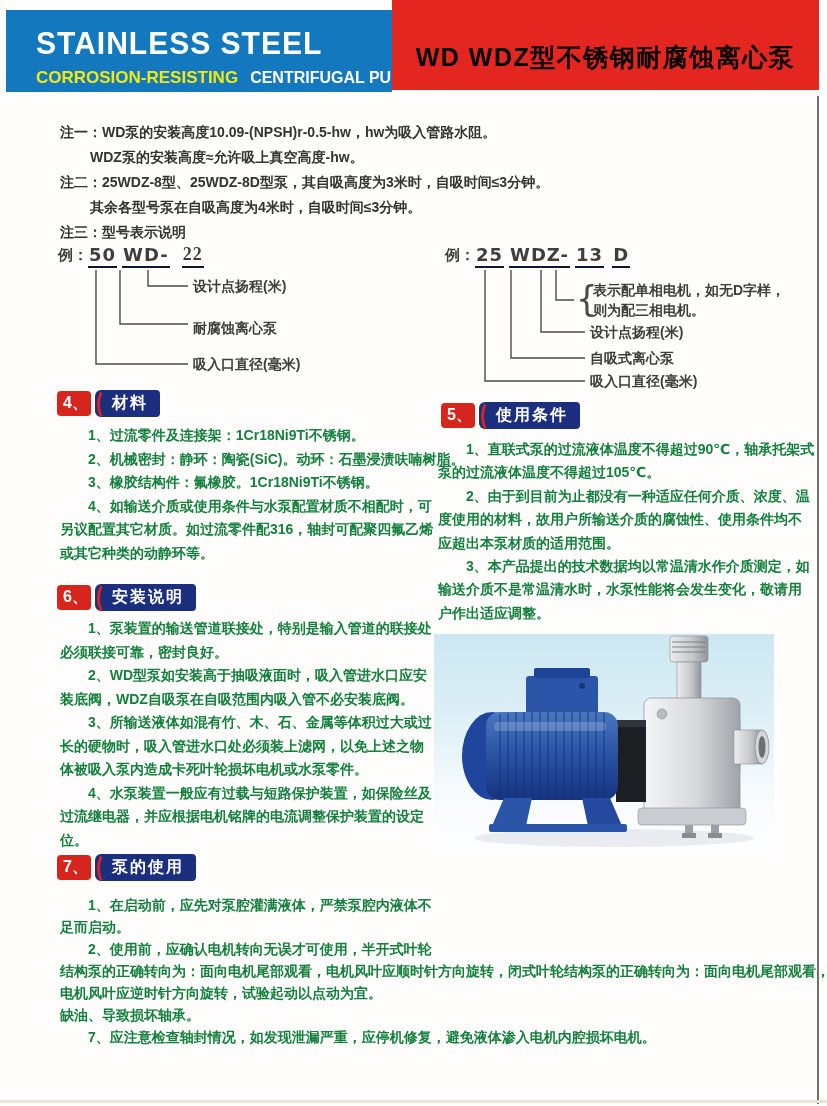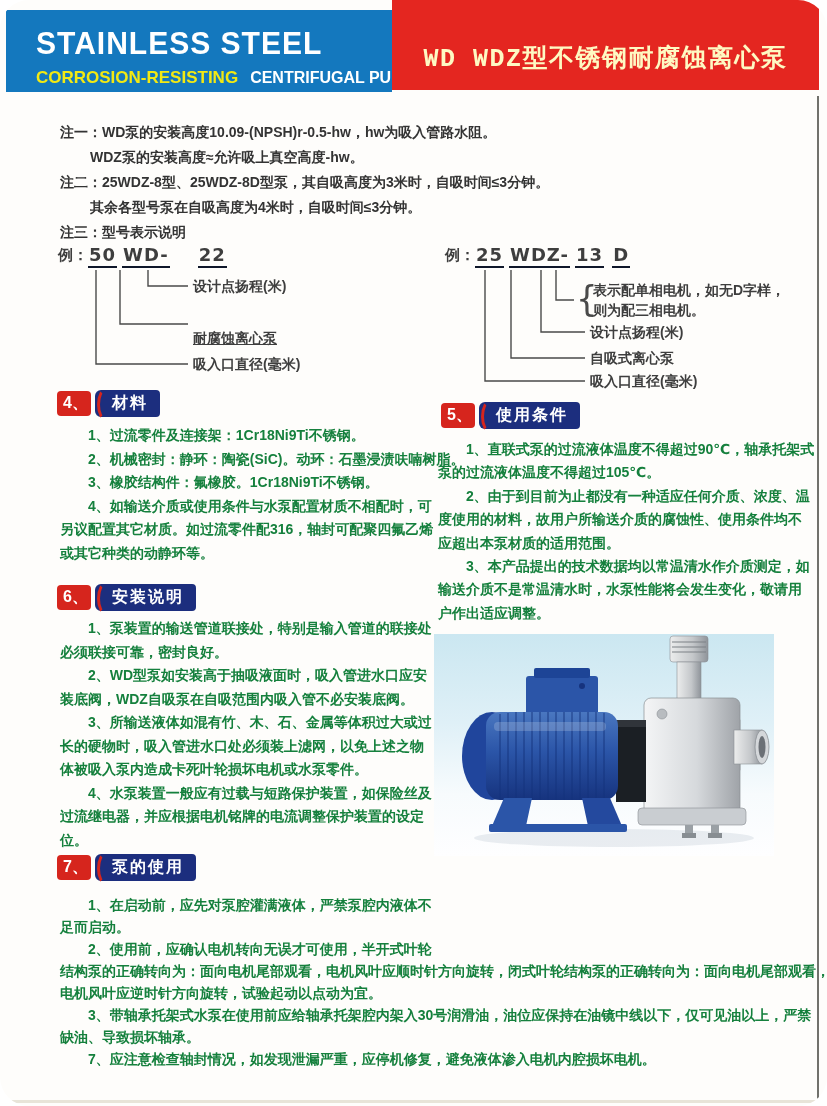--- a/index.html
+++ b/index.html
@@ -1,42 +1,42 @@
 <!DOCTYPE html>
 <html><head>
 <meta charset="utf-8">
 <style>
   html,body{margin:0;padding:0;background:#ffffff;}
   .page{position:relative;width:827px;height:1106px;background:#fefdfb;overflow:hidden;
-        font-family:"Liberation Sans","DejaVu Sans",sans-serif;color:#3e3e3e;border-radius:29px;}
+        font-family:"Liberation Sans","DejaVu Sans",sans-serif;color:#3e3e3e;}
   .abs{position:absolute;}
 
   
   .hdr-blue{left:6px;top:10px;width:386px;height:82px;background:#1478be;}
   .hdr-red{left:392px;top:0;width:427px;height:90px;background:#e42620;
            display:flex;align-items:center;justify-content:center;}
   .hdr-title{position:absolute;left:30px;top:16px;font-size:31px;font-weight:bold;color:#ffffff;
              letter-spacing:1px;transform:scaleX(.97);transform-origin:left;white-space:nowrap;}
   .hdr-sub{position:absolute;left:30px;top:58px;font-size:17px;font-weight:bold;white-space:nowrap;}
   .hdr-sub .y{color:#f2e913;}
   .hdr-sub .w{color:#ffffff;margin-left:12px;font-size:16px;}
-  .hdr-cn{color:#fef9c3;font-size:25px;font-weight:bold;letter-spacing:1.5px;margin-top:24px;white-space:nowrap;font-family:Liberation Mono, monospace;}
+  .hdr-cn{color:#000000;font-size:25px;font-weight:bold;letter-spacing:1.5px;margin-top:24px;white-space:nowrap;}
 
   
   .ln{white-space:nowrap;}
   .notes{left:60px;top:120px;width:620px;font-size:14px;font-weight:600;line-height:25px;color:#333333;}
   .notes .hang{padding-left:30px;}
 
   
   .dg{font-size:14px;}
   .dg .dg-label{position:absolute;font-size:15px;font-weight:bold;}
   .dg .segs{position:absolute;display:flex;align-items:flex-start;}
   .seg{font-family:"DejaVu Sans",sans-serif;font-size:18px;font-weight:bold;letter-spacing:1px;
        border-bottom:2px solid #0f172a;padding:0 1px 1px 1px;margin-right:5px;white-space:nowrap;}
-  #dg-left .seg:nth-child(3){margin-left:23px;}
+  #dg-left .seg:nth-child(3){margin-left:7px;font-family:Liberation Serif, serif;}
   #dg-right .seg:nth-child(4){margin-left:3px;}
   .callout{position:absolute;white-space:nowrap;font-size:14px;font-weight:600;color:#3e3e3e;}
   .brace{position:absolute;font-size:34px;font-weight:400;color:#4a4a4a;line-height:40px;
          transform:scaleY(1.05);font-family:"DejaVu Sans",sans-serif;}
   .dg svg{position:absolute;left:0;top:0;}
 
   
   .sec-head{position:absolute;display:flex;align-items:center;height:27px;}
   .sec-num{background:#d6251d;color:#fff;font-weight:bold;font-size:16px;line-height:1;
            padding:4px 3px 5px 6px;border-radius:4px;white-space:nowrap;}
@@ -91,21 +91,21 @@
       <polyline points="62,28 62,82 130,82" fill="none" stroke="#4a4a4a" stroke-width="1.4"></polyline>
       <polyline points="38,28 38,122 130,122" fill="none" stroke="#4a4a4a" stroke-width="1.4"></polyline>
     </svg>
     <span class="dg-label" style="left:0;top:4px;">例：</span>
     <span class="segs" style="left:30px;top:2px;">
         <span class="seg">50</span>
         <span class="seg">WD-</span>
         <span class="seg">22</span>
       </span>
     <span class="callout" style="left:135px;top:36px;">设计点扬程(米)</span>
-    <span class="callout" style="left:135px;top:88px;text-decoration:underline;">耐腐蚀离心泵</span>
+    <span class="callout" style="left:135px;top:78px;">耐腐蚀离心泵</span>
     <span class="callout" style="left:135px;top:114px;">吸入口直径(毫米)</span>
   </div>
 
   <div class="abs dg" id="dg-right" style="left:443px;top:242px;width:380px;height:158px;">
     <svg width="380" height="158">
       <polyline points="113,28 113,58 131,58" fill="none" stroke="#4a4a4a" stroke-width="1.4"></polyline>
       <polyline points="98,28 98,90 142,90" fill="none" stroke="#4a4a4a" stroke-width="1.4"></polyline>
       <polyline points="68,28 68,116 142,116" fill="none" stroke="#4a4a4a" stroke-width="1.4"></polyline>
       <polyline points="42,28 42,139 142,139" fill="none" stroke="#4a4a4a" stroke-width="1.4"></polyline>
     </svg>
@@ -242,21 +242,20 @@
   <div class="sec-head" style="left:57px;top:854px;">
     <span class="sec-num">7、</span>
     <span class="sec-badge">泵的使用</span>
   </div>
   <div class="abs sec-lines" id="sec7-lines">
       <div class="ln ind">1、在启动前，应先对泵腔灌满液体，严禁泵腔内液体不</div>
       <div class="ln">足而启动。</div>
       <div class="ln ind">2、使用前，应确认电机转向无误才可使用，半开式叶轮</div>
       <div class="ln">结构泵的正确转向为：面向电机尾部观看，电机风叶应顺时针方向旋转，闭式叶轮结构泵的正确转向为：面向电机尾部观看，</div>
       <div class="ln">电机风叶应逆时针方向旋转，试验起动以点动为宜。</div>
-      <div class="ln ind">3、带轴承托架式水泵在使用前应给轴承托架腔内架入30号润滑油，油位应保持在油镜中线以下，仅可见油以上，严禁</div>
       <div class="ln">缺油、导致损坏轴承。</div>
       <div class="ln ind">7、应注意检查轴封情况，如发现泄漏严重，应停机修复，避免液体渗入电机内腔损坏电机。</div>
     </div>
 
   <div class="abs edge-right"></div>
   <div class="abs edge-bottom"></div>
 
 </div>
 
 </body></html>

